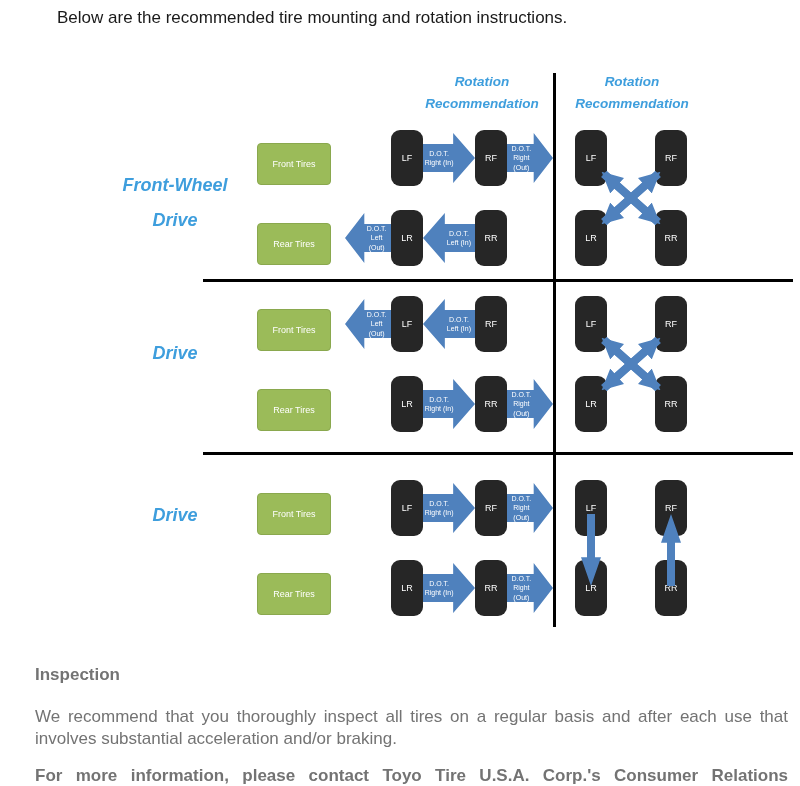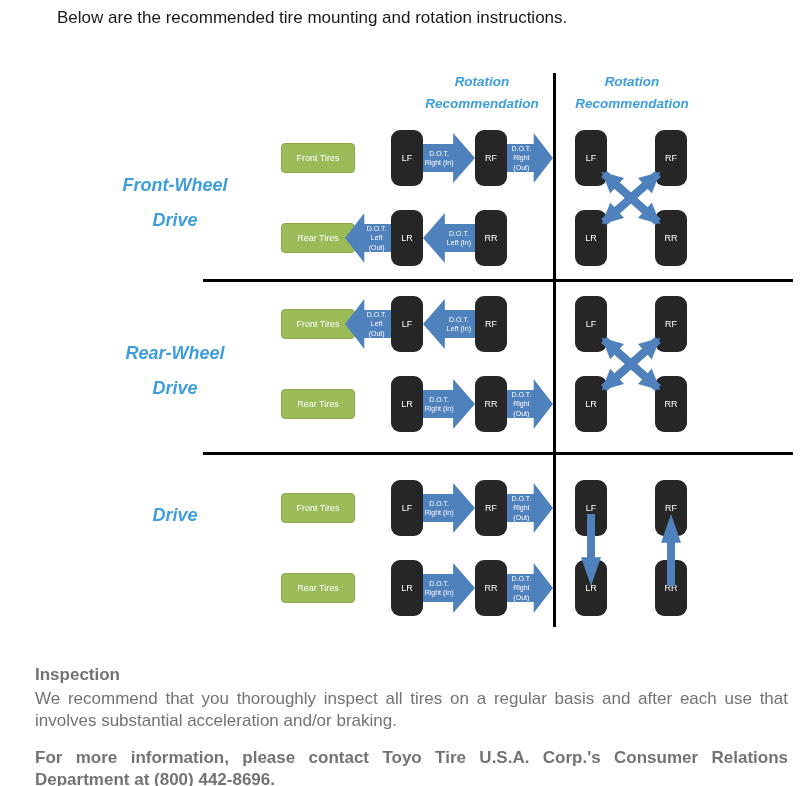--- a/index.html
+++ b/index.html
@@ -11,43 +11,43 @@
 
   .col-header { position:absolute; top:71px; width:150px; text-align:center; color:#3e9edd;
                 font-size:13.5px; font-weight:bold; font-style:italic; line-height:22px; }
   .row-label  { position:absolute; left:95px; width:160px; text-align:center; color:#3e9edd;
                 font-size:18px; font-weight:bold; font-style:italic; line-height:35px; }
 
   .vline, .hline { position:absolute; background:#000; }
   .vline { left:553px; top:73px; width:3px; height:554px; }
   .hline { left:203px; width:590px; height:3px; }
 
-  .green-box { position:absolute; width:74px; height:30px; background:#9bbb59; border:1px solid #8aa84e;
-               border-radius:4px; color:#ffffff; font-size:9px; display:flex; align-items:center; justify-content:center;margin-left:24px; }
+  .green-box { position:absolute; width:74px; height:42px; background:#9bbb59; border:1px solid #8aa84e;
+               border-radius:4px; color:#ffffff; font-size:9px; display:flex; align-items:center; justify-content:center; }
 
   .tire { position:absolute; width:32px; height:56px; background:#262626; border-radius:9px;
           color:#fff; font-size:9px; display:flex; align-items:center; justify-content:center; }
 
   .arrow { position:absolute; height:50px; background:#4f81bd; color:#fff; font-size:7px;
            line-height:1.3; display:flex; align-items:center; }
   .arrow .txt { width:58%; text-align:center; }
   .arrow-r { width:52px; clip-path:polygon(0 22%,58% 22%,58% 0,100% 50%,58% 100%,58% 78%,0 78%); }
   .arrow-r .txt { margin-left:1px; }
   .arrow-l { width:52px; clip-path:polygon(100% 22%,42% 22%,42% 0,0 50%,42% 100%,42% 78%,100% 78%); }
   .arrow-l .txt { margin-left:auto; margin-right:1px; }
   .arrow.short { width:46px; }
 
   .x-arrows { position:absolute; }
   .v-arrow { position:absolute; width:20px; height:72px; background:#4f81bd; }
   .v-down { clip-path:polygon(30% 0,70% 0,70% 60%,100% 60%,50% 100%,0 60%,30% 60%); }
   .v-up   { clip-path:polygon(50% 0,100% 40%,70% 40%,70% 100%,30% 100%,30% 40%,0 40%); }
 
   .footer { position:absolute; left:35px; top:664px; width:753px; color:#737373; font-size:17px; }
   .footer p { text-align:justify; line-height:1.3; }
-  .footer .body-p { margin-top:2px; }
+  .footer .body-p { margin-top:20px; }
   .footer .contact-p { margin-top:15px; }
   .b { font-weight:bold; }
 </style>
 </head>
 <body>
 
 <div class="page">
 
   <p class="intro">Below are the recommended tire mounting and rotation instructions.</p>
 
@@ -62,21 +62,20 @@
 
   <div class="vline"></div>
   <div class="hline" style="top:279px"></div>
   <div class="hline" style="top:452px"></div>
 
   <div class="row-label" style="top:168px">
     <div>Front-Wheel</div>
     <div>Drive</div>
   </div>
   <div class="row-label" style="top:336px">
-    <div>Rear-Wheel</div>
     <div>Drive</div>
   </div>
   <div class="row-label" style="top:498px">
     <div>Drive</div>
   </div>
 
   <div class="green-box" style="left:257px;top:143px">
       <span>Front Tires</span>
     </div>
   <div class="green-box" style="left:257px;top:223px">

